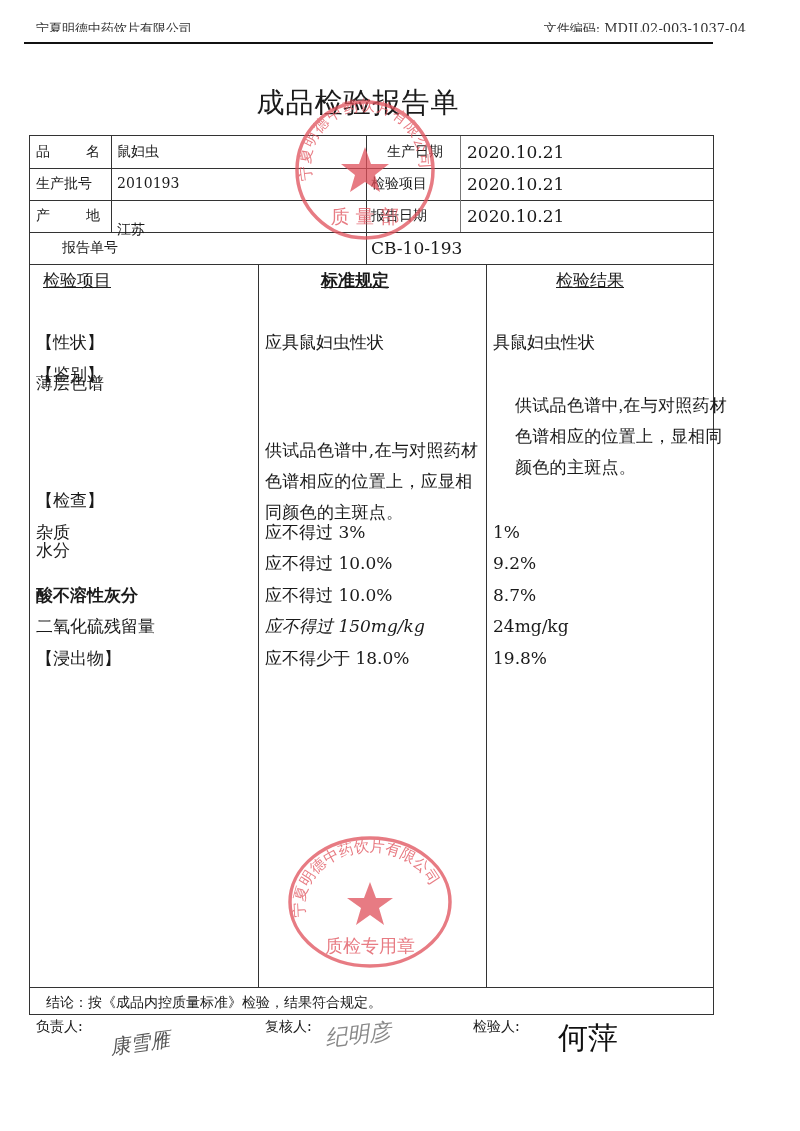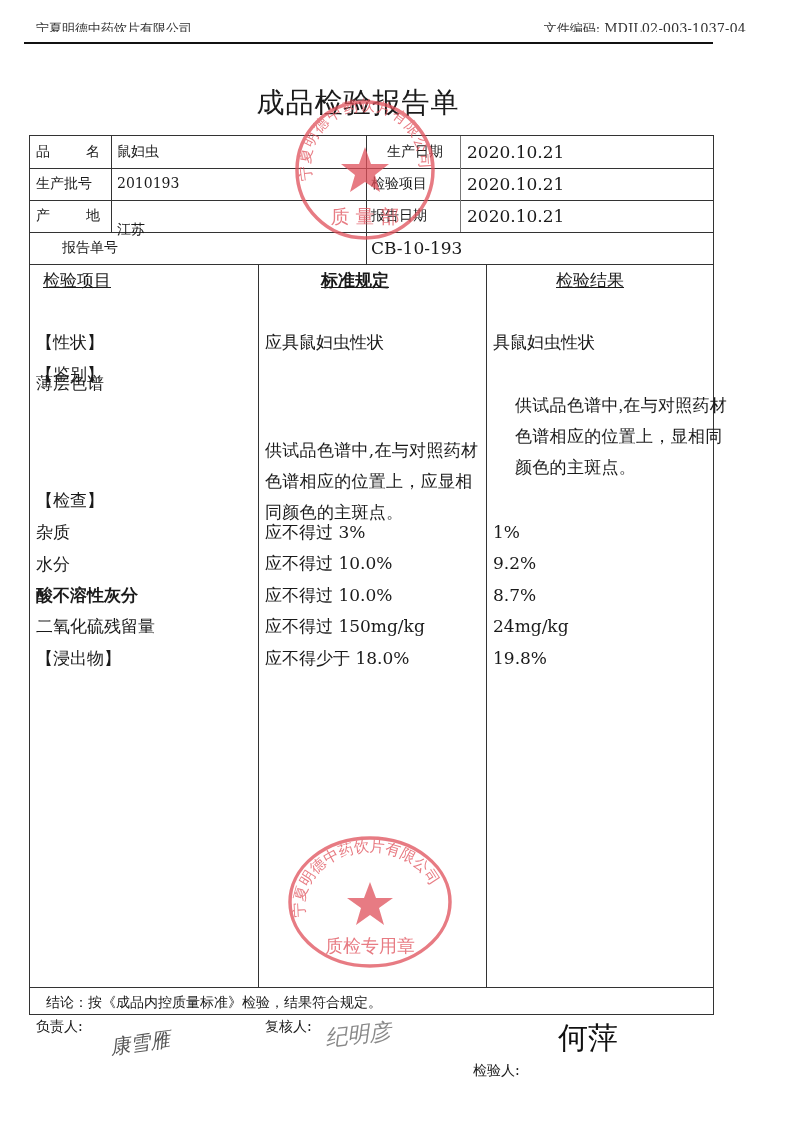--- a/index.html
+++ b/index.html
@@ -84,45 +84,45 @@
 <div class="cell bodytxt" style="left:36px;top:375px;">薄层色谱</div>
 <div class="cell bodytxt wrap" style="left:265px;top:390px;margin-top:45px;">供试品色谱中,在与对照药材色谱相应的位置上，应显相同颜色的主斑点。</div>
 <div class="cell bodytxt wrap" style="left:515px;top:390px;font-family:Liberation Serif, serif;">供试品色谱中,在与对照药材色谱相应的位置上，显相同颜色的主斑点。</div>
 
 <div class="cell bodytxt" style="left:36px;top:492px;">【检查】</div>
 
 <div class="cell bodytxt" style="left:36px;top:524px;">杂质</div>
 <div class="cell bodytxt" style="left:265px;top:524px;">应不得过 3%</div>
 <div class="cell bodytxt" style="left:493px;top:524px;">1%</div>
 
-<div class="cell bodytxt" style="left:36px;top:556px;">水分</div>
+<div class="cell bodytxt" style="left:36px;top:542px;">水分</div>
 <div class="cell bodytxt" style="left:265px;top:555px;">应不得过 10.0%</div>
 <div class="cell bodytxt" style="left:493px;top:555px;">9.2%</div>
 
 <div class="cell bodytxt" style="left:36px;top:587px;font-weight:bold;">酸不溶性灰分</div>
 <div class="cell bodytxt" style="left:265px;top:587px;">应不得过 10.0%</div>
 <div class="cell bodytxt" style="left:493px;top:587px;">8.7%</div>
 
 <div class="cell bodytxt" style="left:36px;top:618px;">二氧化硫残留量</div>
-<div class="cell bodytxt" style="left:265px;top:618px;">应不得过 150mg/kg</div>
+<div class="cell bodytxt" style="left:265px;top:618px;font-style:italic;">应不得过 150mg/kg</div>
 <div class="cell bodytxt" style="left:493px;top:618px;">24mg/kg</div>
 
 <div class="cell bodytxt" style="left:36px;top:650px;">【浸出物】</div>
 <div class="cell bodytxt" style="left:265px;top:650px;">应不得少于 18.0%</div>
 <div class="cell bodytxt" style="left:493px;top:650px;">19.8%</div>
 
 <div class="cell" style="left:46px;top:994px;">结论：按《成品内控质量标准》检验，结果符合规定。</div>
 
 <div class="cell" style="left:36px;top:1018px;text-align:center;">负责人:</div>
 <div class="sig" style="left:110px;top:1030px;font-size:20px;color:#555;transform:rotate(-8deg);">康雪雁</div>
 
 <div class="cell" style="left:265px;top:1018px;">复核人:</div>
 <div class="sig" style="left:325px;top:1020px;font-size:22px;color:#888;transform:rotate(-6deg);">纪明彦</div>
 
-<div class="cell" style="left:473px;top:1062px;">检验人:</div>
+<div class="cell" style="left:473px;top:1018px;">检验人:</div>
 <div class="sig" style="left:558px;top:1018px;font-size:30px;color:#111;font-style:normal;">何萍</div>
 
 <svg class="stamp" style="left:290px;top:95px;opacity:0.75;" width="150" height="150" viewBox="0 0 150 150">
   <defs>
     <path id="arcTop" d="M 22 85 A 55 55 0 1 1 128 85"></path>
   </defs>
   <circle cx="75" cy="75" r="68" fill="none" stroke="#e0505a" stroke-width="3.5"></circle>
   <text font-size="15" fill="#e0505a" font-family="DejaVu Sans, sans-serif" letter-spacing="1">
     <textPath href="#arcTop">宁夏明德中药饮片有限公司</textPath>
   </text>

